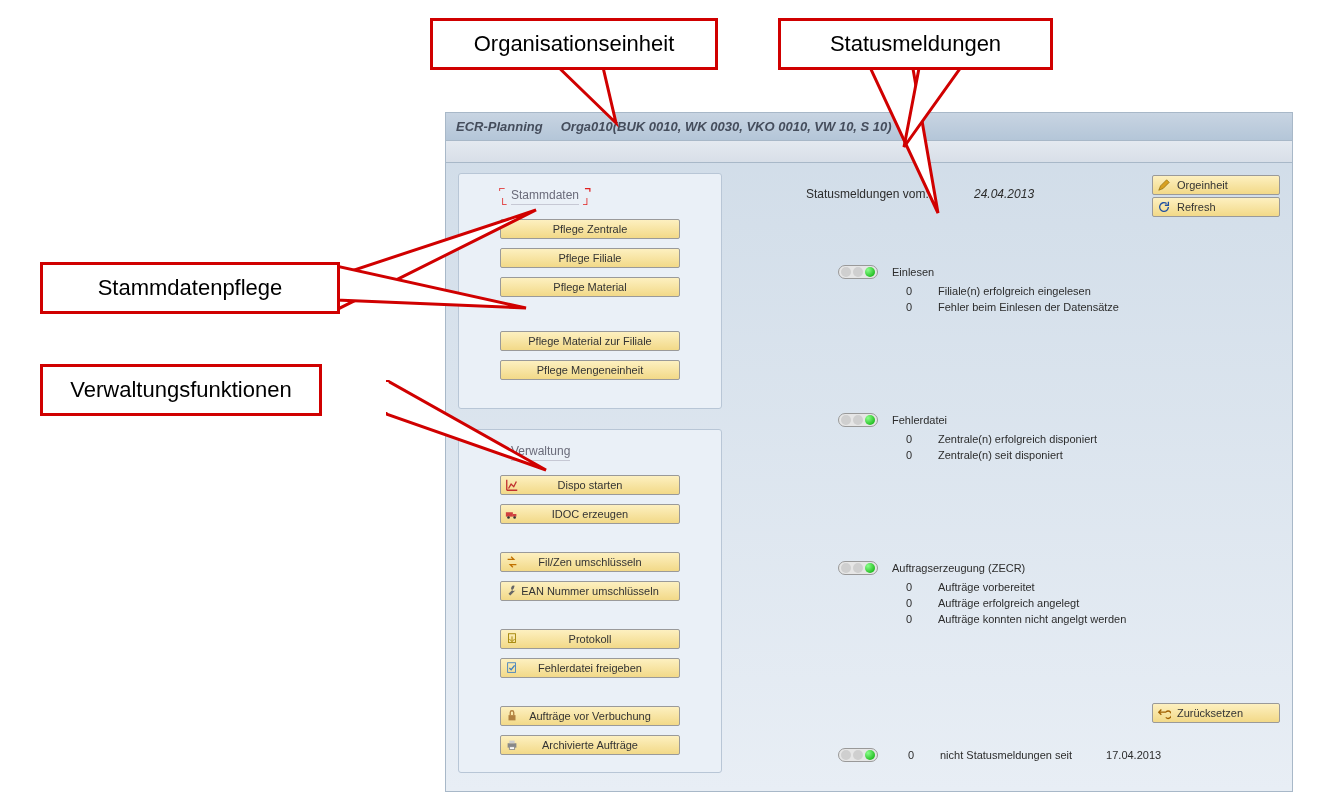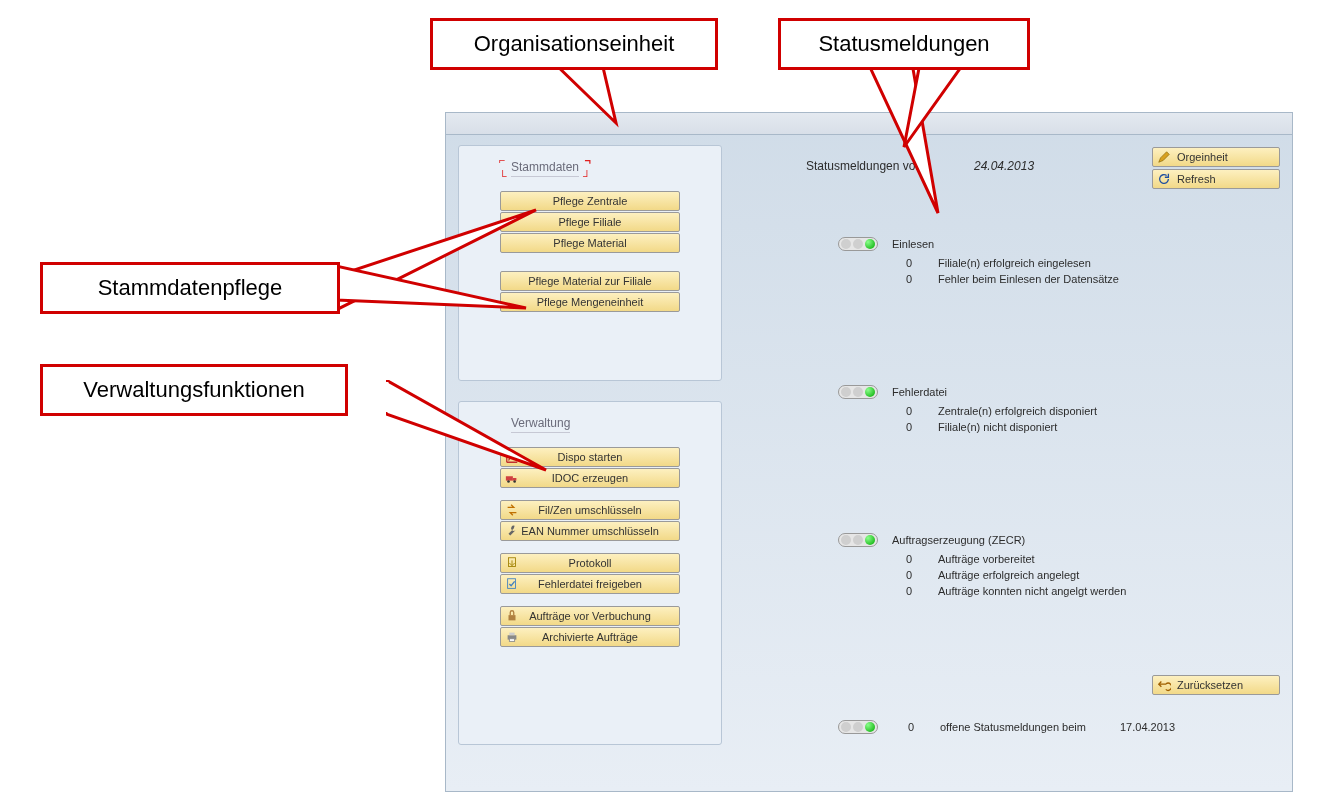--- a/index.html
+++ b/index.html
@@ -83,21 +83,21 @@
     background: linear-gradient(to bottom, #fdf0c0 0%, #f2d988 100%);
     border: 1px solid #9a9a9a;
     border-radius: 2px;
     height: 20px;
     font-size: 11px;
     color: #333;
     margin: 0 auto;
     cursor: pointer;
     position: relative;
   }
-  .btn-stack { display: flex; flex-direction: column; gap: 1px; align-items: center; }
+  .btn-stack { display: flex; flex-direction: column; gap: 9px; align-items: center; }
   .btn-stack .btn { width: 180px; }
   .spacer { height: 16px; }
   .spacer-sm { height: 10px; }
   .btn-icon {
     position: absolute;
     left: 4px;
     top: 50%;
     transform: translateY(-50%);
     width: 14px;
     height: 14px;
@@ -168,23 +168,23 @@
     position: absolute;
     border: 3px solid #d00000;
     background: #ffffff;
     padding: 10px 18px;
     font-size: 22px;
     color: #000;
     text-align: center;
     z-index: 20;
   }
   .callout-org   { left: 430px; top: 18px; width: 288px; }
-  .callout-stat  { left: 778px; top: 18px; width: 252px; }
+  .callout-stat  { left: 778px; top: 18px; width: 275px; }
   .callout-stamm { left: 40px;  top: 262px; width: 300px; }
-  .callout-verw  { left: 40px;  top: 364px; width: 308px; }
+  .callout-verw  { left: 40px;  top: 364px; width: 282px; }
   svg.pointer { position: absolute; z-index: 15; pointer-events: none; }
   .sb4 .status-head .count { display:inline-block; width:22px; text-align:right; margin-right:26px;}
   .sb4 .status-head .txt { margin-right: 34px; }
 </style>
 </head>
 <body>
 
 <div class="callout callout-org">Organisationseinheit</div>
 <div class="callout callout-stat">Statusmeldungen</div>
 <div class="callout callout-stamm">Stammdatenpflege</div>
@@ -208,20 +208,25 @@
   <polygon points="0,66 0,100 190,108" fill="#ffffff" stroke="#d00000" stroke-width="3"></polygon>
   <line x1="0" y1="68" x2="0" y2="98" stroke="#ffffff" stroke-width="5"></line>
 </svg>
 
 <svg class="pointer" style="left:386px; top:380px;" width="170" height="120">
   <polygon points="0,0 0,34 160,90" fill="#ffffff" stroke="#d00000" stroke-width="3"></polygon>
   <line x1="0" y1="2" x2="0" y2="32" stroke="#ffffff" stroke-width="5"></line>
 </svg>
 
 <div class="sap-window">
+  <div class="titlebar">
+    <span>ECR-Planning</span>
+    &nbsp;&nbsp;&nbsp;
+    <span>Orga010(BUK 0010, WK 0030, VKO 0010, VW 10, S 10)</span>
+  </div>
   <div class="toolbar-area"></div>
 
   <div class="content">
 
     <div class="gbox gbox-stamm">
       <div class="gbox-title stamm-title">
         <span class="corner c-tl">⌐</span>
         <span class="corner c-tr">¬</span>
         <span class="corner c-bl">└</span>
         <span class="corner c-br">┘</span>
@@ -370,21 +375,21 @@
           </span>
         <span>Fehlerdatei</span>
       </div>
       <div class="status-lines">
         <div class="status-line">
             <span class="n">0</span>
             <span>Zentrale(n) erfolgreich disponiert</span>
           </div>
         <div class="status-line">
             <span class="n">0</span>
-            <span>Filiale(n) nicht disponiert</span>
+            <span>Zentrale(n) seit disponiert</span>
           </div>
       </div>
     </div>
 
     <div class="status-block sb3">
       <div class="status-head">
         <span class="traffic">
             <span class="light"></span>
             <span class="light"></span>
             <span class="light green"></span>
@@ -419,19 +424,19 @@
     </div>
 
     <div class="status-block sb4">
       <div class="status-head">
         <span class="traffic">
             <span class="light"></span>
             <span class="light"></span>
             <span class="light green"></span>
           </span>
         <span class="count">0</span>
-        <span class="txt">offene Statusmeldungen beim</span>
+        <span class="txt">nicht Statusmeldungen seit</span>
         <span>17.04.2013</span>
       </div>
     </div>
 
   </div>
 </div>
 
 </body></html>

